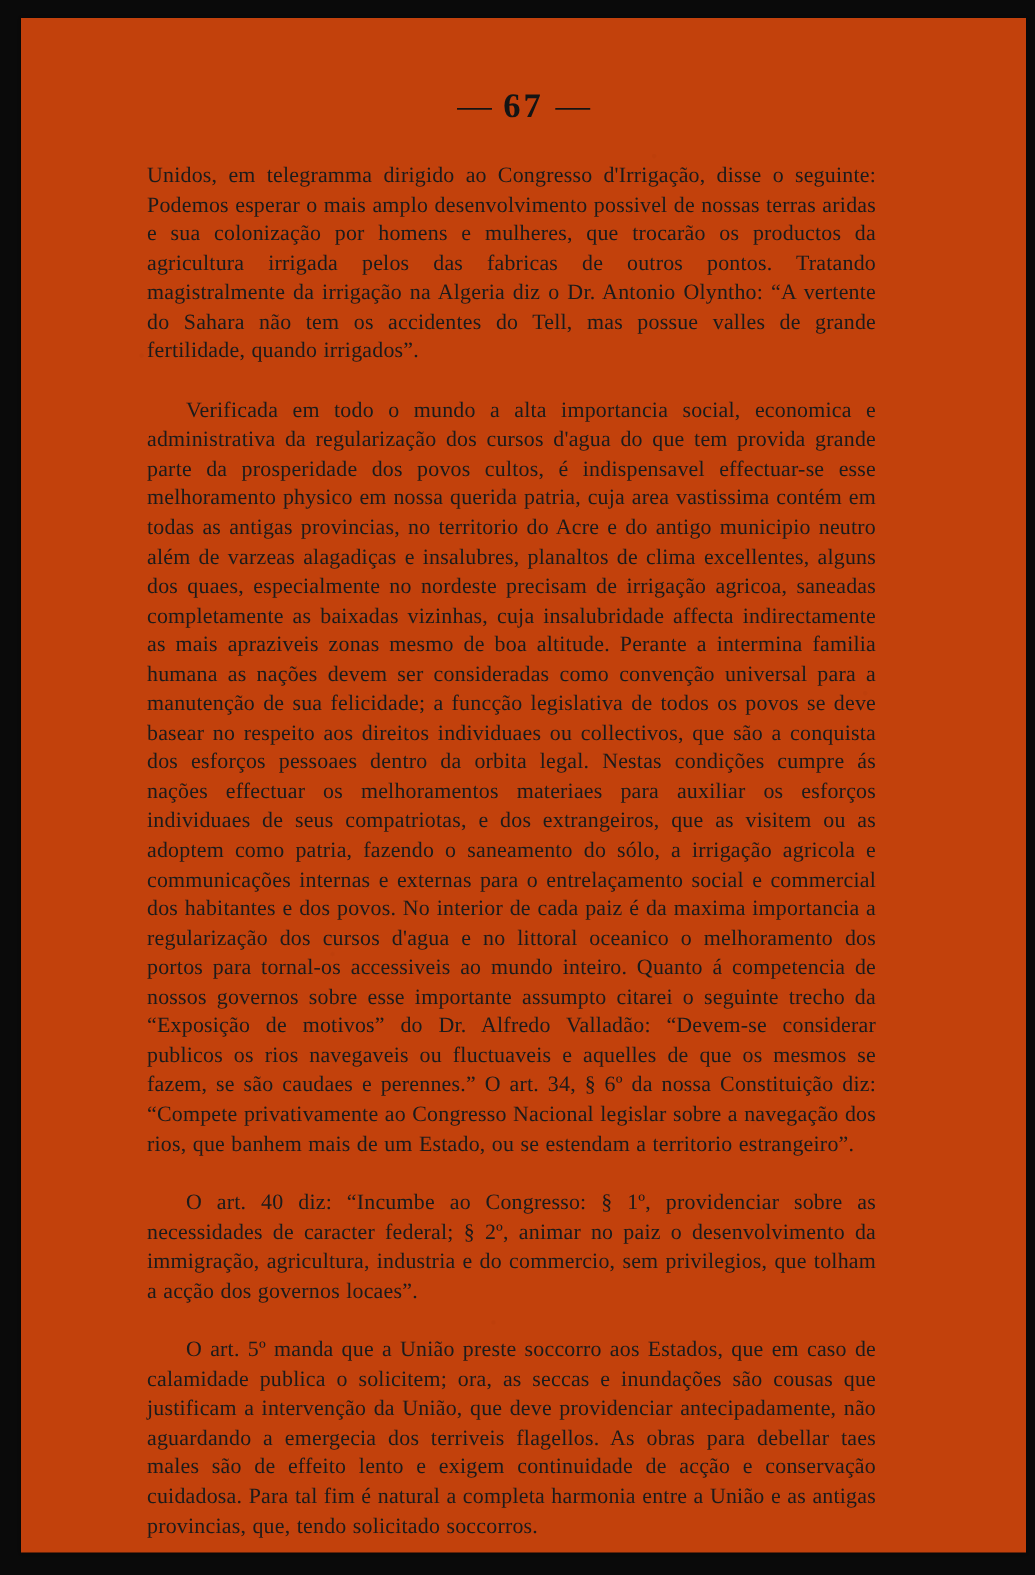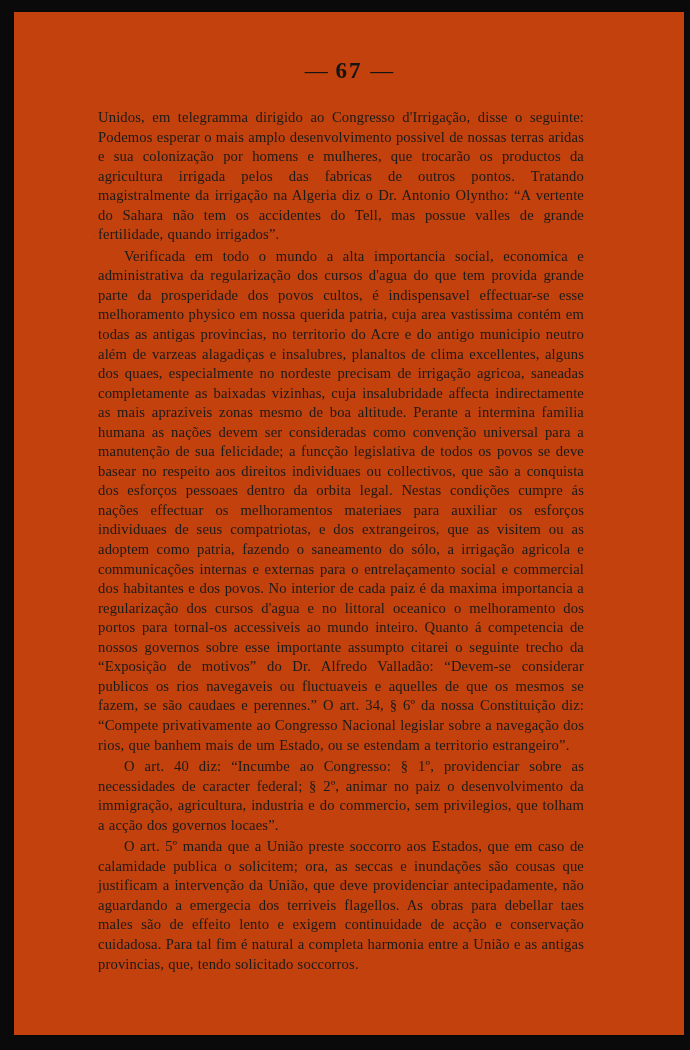--- a/index.html
+++ b/index.html
@@ -83,21 +83,21 @@
     color: #1b1b1b;
     letter-spacing: 0.15px;
     word-spacing: 0.4px;
     text-indent: 26px;
     -webkit-font-smoothing: none;
   }
   p.body-par.no-indent {
     text-indent: 0;
   }
   p.body-par + p.body-par {
-    margin-top: 2px;
+    margin-top: 20px;
   }
 </style>
 </head>
 <body>
 
 <div class="scan-frame">
   <div class="page-sheet">
 
     <div class="paper-grain"></div>
 

